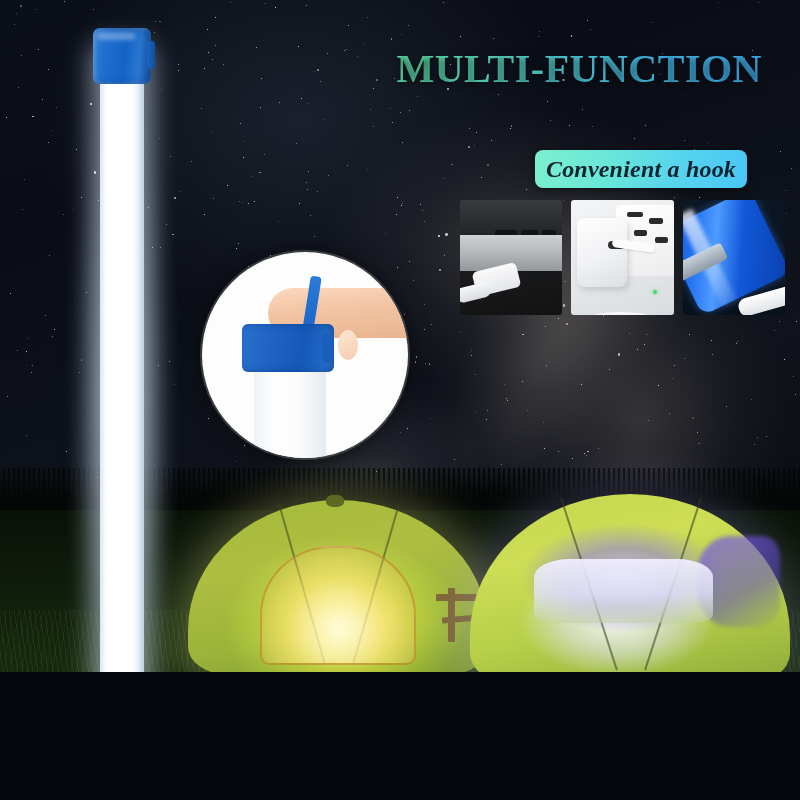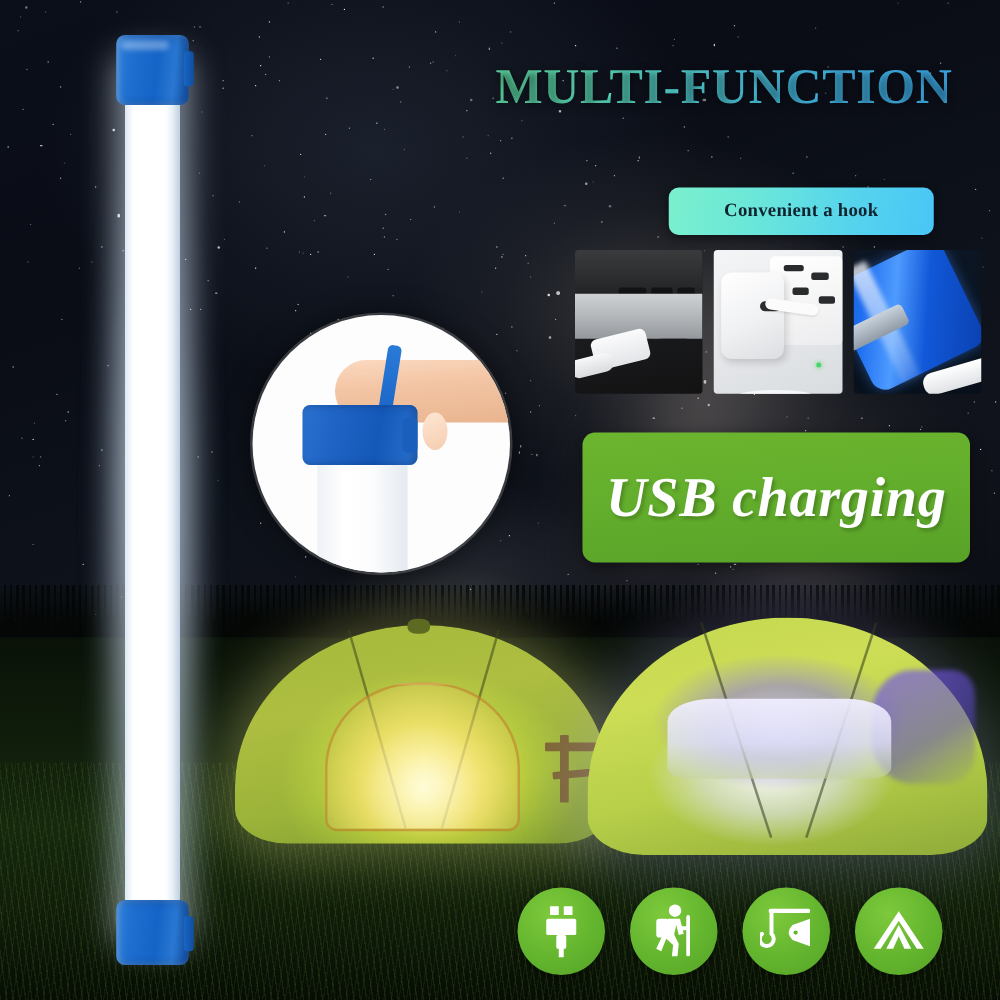--- a/index.html
+++ b/index.html
@@ -2,21 +2,21 @@
 <html><head>
 <meta charset="utf-8">
 <title>Multi-Function Outdoor Camping Light</title>
 <style>
   * { margin:0; padding:0; box-sizing:border-box; }
   html,body { width:800px; height:800px; overflow:hidden; background:#05070d; }
   body { font-family:"Liberation Serif", serif; }
 
   #ad {
     position:relative;
-    width:800px; height:800px;
+    width:800px; height:672px;
     overflow:hidden;
     background:#a21caf;
     padding-left:28px;
   }
 
   
   .sky {
     position:absolute; left:0; top:0; width:800px; height:530px;
     background:
       radial-gradient(ellipse 260px 190px at 520px 250px, rgba(150,140,130,.30) 0%, rgba(90,85,85,.14) 45%, rgba(0,0,0,0) 75%),
@@ -171,21 +171,21 @@
   
   #hookBadge {
     position:absolute; left:535px; top:150px; width:212px; height:38px;
     border-radius:8px;
     background:linear-gradient(100deg,#7bf0cd 0%, #69e6da 35%, #57d5ec 66%, #49c6f6 100%);
     display:flex; align-items:center; justify-content:center;
     box-shadow:0 2px 8px rgba(0,0,0,.45);
   }
   #hookBadge span {
     font-family:"Liberation Serif", serif;
-    font-weight:bold; font-size:15px; color:#10232e; letter-spacing:.2px;
+    font-weight:bold; font-size:24px; color:#10232e; letter-spacing:.2px;font-style:italic;
   }
 
   
   #photoStrip {
     position:absolute; left:460px; top:200px; width:325px; height:115px;
     display:flex; gap:9px;
   }
   .photo { flex:1; border-radius:3px; position:relative; overflow:hidden; }
 
   
@@ -782,23 +782,20 @@
   <div id="detailCircle">
     <div class="d-tube"></div>
     <div class="d-finger">
       <div class="d-nail"></div>
     </div>
     <div class="d-hook"></div>
     <div class="d-cap"></div>
     <div class="d-capnub"></div>
   </div>
 
-  <div id="usbBanner">
-    <span>USB charging</span>
-  </div>
 
   <div id="featureIcons">
 
     <div class="feat">
       <span>
         <svg width="36" height="42" viewBox="0 0 36 42">
           <rect x="9" y="1" width="7" height="7" fill="#fff"></rect>
           <rect x="20" y="1" width="7" height="7" fill="#fff"></rect>
           <rect x="6" y="11" width="24" height="13" rx="1.5" fill="#fff"></rect>
           <rect x="14" y="24" width="8" height="11" rx="1.5" fill="#fff"></rect>

